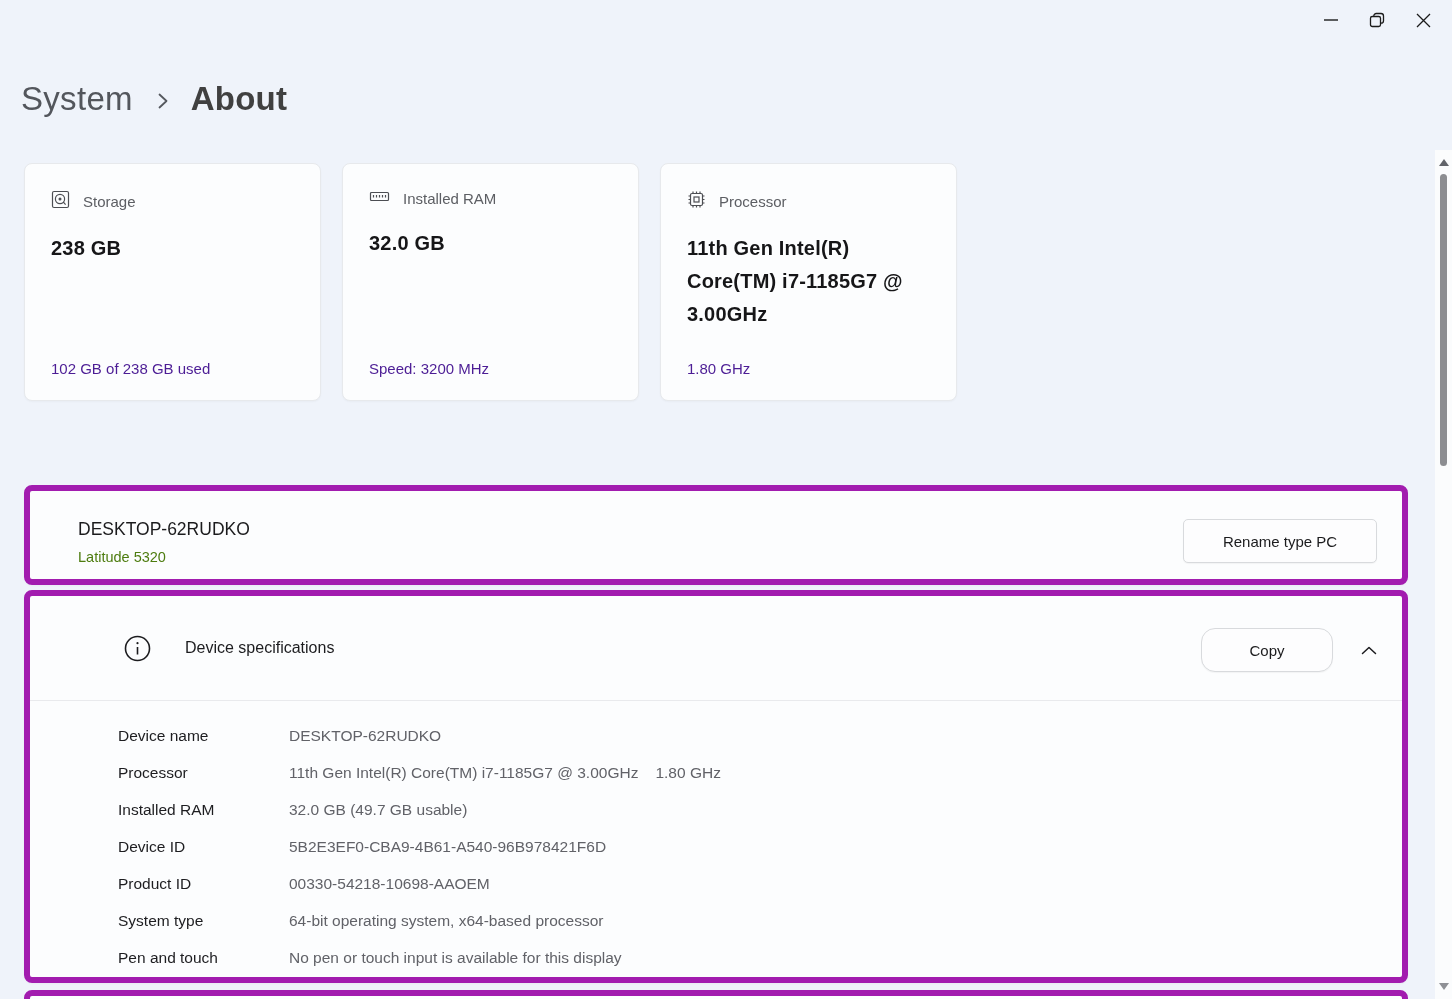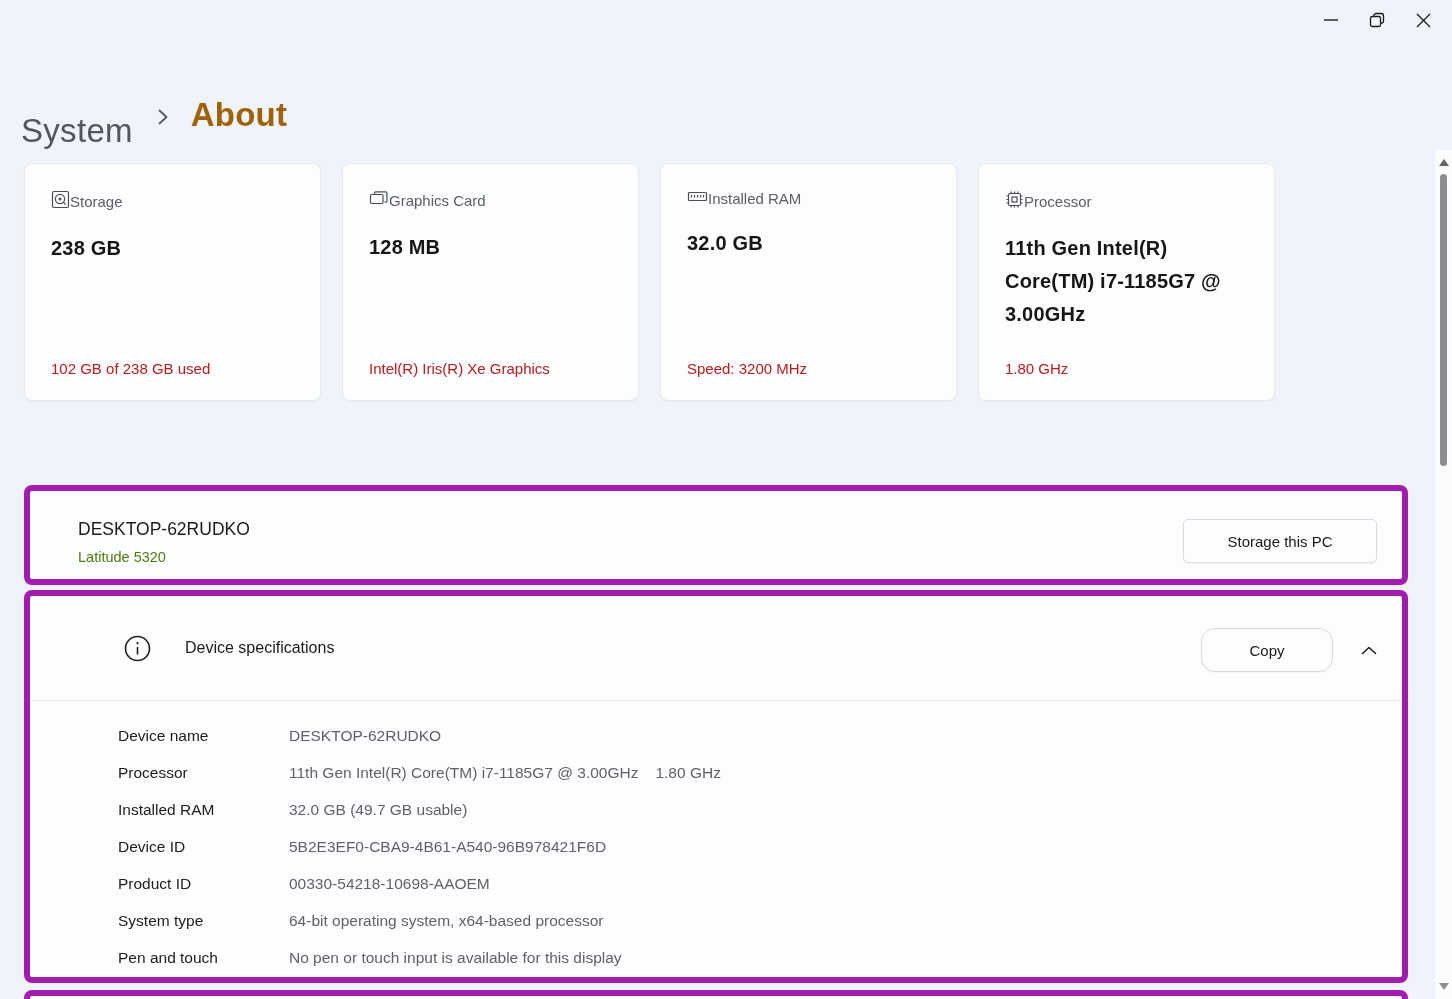--- a/index.html
+++ b/index.html
@@ -11,35 +11,35 @@
     -webkit-font-smoothing:antialiased;
   }
   
   .titlebar{position:absolute;top:0;left:0;right:0;height:40px;}
   .caption-buttons{position:absolute;top:0;right:6px;display:flex;}
   .caption-btn{width:46px;height:40px;display:flex;align-items:center;justify-content:center;background:transparent;border:none;padding:0;cursor:default;}
   .caption-btn svg{display:block;}
 
   
   .breadcrumb{position:absolute;left:21px;top:80px;display:flex;align-items:center;}
-  .crumb-parent{font-size:33px;font-weight:400;color:#53565c;letter-spacing:.3px;margin-top:32px;}
+  .crumb-parent{font-size:33px;font-weight:400;color:#53565c;letter-spacing:.3px;}
   .crumb-sep{margin:4px 22px 0 24px;display:flex;align-items:center;}
-  .crumb-current{font-size:33px;font-weight:700;color:#a16207;letter-spacing:.2px;}
+  .crumb-current{font-size:33px;font-weight:700;color:#404040;letter-spacing:.2px;}
 
   
   .cards{position:absolute;left:24px;top:163px;display:flex;gap:21px;}
   .card{
     width:297px;height:238px;box-sizing:border-box;position:relative;
     background:#fcfdfe;border:1px solid #e7e9ec;border-radius:8px;
     padding:26px 26px;box-shadow:0 1px 2px rgba(0,0,0,.03);
   }
-  .card-head{display:flex;align-items:center;gap:0;font-size:15px;color:#5c5e63;}
+  .card-head{display:flex;align-items:center;gap:13px;font-size:15px;color:#5c5e63;}
   .card-head svg{flex:none;}
   .card-value{margin-top:20px;font-size:20px;font-weight:700;color:#161618;line-height:33px;letter-spacing:.2px;padding-right:4px;}
-  .card-detail{position:absolute;left:26px;right:20px;bottom:23px;font-size:15px;color:#b91c1c;}
+  .card-detail{position:absolute;left:26px;right:20px;bottom:23px;font-size:15px;color:#4c1d95;}
 
   
   .panel{
     position:absolute;left:24px;width:1384px;box-sizing:border-box;
     background:#fcfdfe;border:6px solid #a21caf;border-radius:8px;
     box-shadow:0 1px 2px rgba(0,0,0,.03);
   }
   #device-panel{top:485px;height:100px;}
   .device-name{position:absolute;left:48px;top:28px;font-size:17.5px;color:#1b1b1d;}
   .device-model{position:absolute;left:48px;top:58px;font-size:14.5px;color:#4d7c0f;}
@@ -128,33 +128,20 @@
           <circle cx="9" cy="9" r="0.9" fill="#4c4e53"></circle>
           <path d="M12.2 11.8 L14.6 14.6"></path>
         </svg>
       </span>
       <span>Storage</span>
     </div>
     <div class="card-value">238 GB</div>
     <div class="card-detail">102 GB of 238 GB used</div>
   </div>
 
-  <div class="card">
-    <div class="card-head">
-      <span>
-        <svg width="20" height="18" viewBox="0 0 20 18" fill="none" stroke="#4c4e53" stroke-width="1.2">
-          <path d="M5.5 4.5 V3 a1.2 1.2 0 0 1 1.2 -1.2 h10 a1.2 1.2 0 0 1 1.2 1.2 v8 a1.2 1.2 0 0 1 -1.2 1.2 h-1.2"></path>
-          <rect x="1.5" y="4.5" width="12.5" height="9" rx="1.2"></rect>
-        </svg>
-      </span>
-      <span>Graphics Card</span>
-    </div>
-    <div class="card-value">128 MB</div>
-    <div class="card-detail">Intel(R) Iris(R) Xe Graphics</div>
-  </div>
 
   <div class="card">
     <div class="card-head">
       <span>
         <svg width="21" height="14" viewBox="0 0 21 14" fill="none" stroke="#4c4e53" stroke-width="1.2">
           <rect x="1.5" y="2.5" width="18" height="8" rx="1"></rect>
           <path d="M4.5 5 v2.5 M7.5 5 v2.5 M10.5 5 v2.5 M13.5 5 v2.5 M16.5 5 v2.5"></path>
         </svg>
       </span>
       <span>Installed RAM</span>
@@ -176,21 +163,21 @@
     </div>
     <div class="card-value">11th Gen Intel(R) Core(TM) i7-1185G7 @ 3.00GHz</div>
     <div class="card-detail">1.80 GHz</div>
   </div>
 
 </div>
 
 <div class="panel" id="device-panel">
   <div class="device-name">DESKTOP-62RUDKO</div>
   <div class="device-model">Latitude 5320</div>
-  <button class="btn" id="rename-btn">Storage this PC</button>
+  <button class="btn" id="rename-btn">Rename type PC</button>
 </div>
 
 <div class="panel" id="specs-panel">
   <div class="specs-header">
     <span class="info-icon">
       <svg width="27" height="27" viewBox="0 0 27 27" fill="none">
         <circle cx="13.5" cy="13.5" r="12" stroke="#1c1c1f" stroke-width="1.6"></circle>
         <line x1="13.5" y1="12" x2="13.5" y2="19.5" stroke="#1c1c1f" stroke-width="1.6"></line>
         <circle cx="13.5" cy="8.2" r="1.1" fill="#1c1c1f"></circle>
       </svg>

